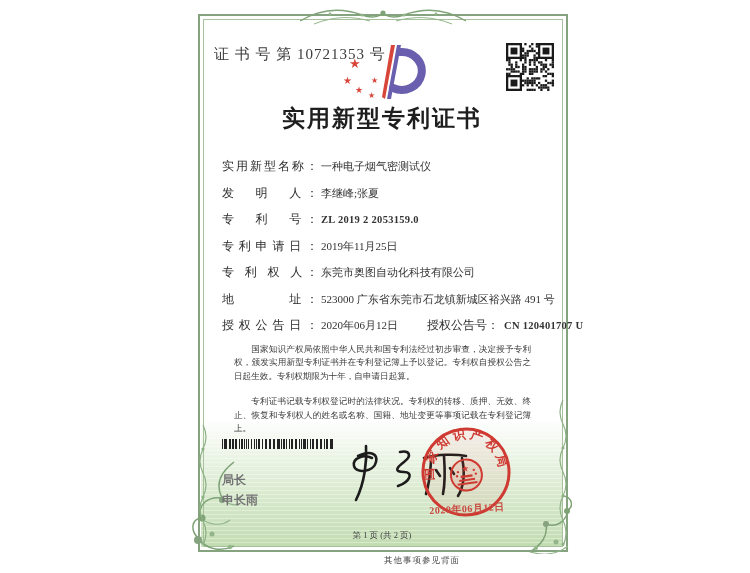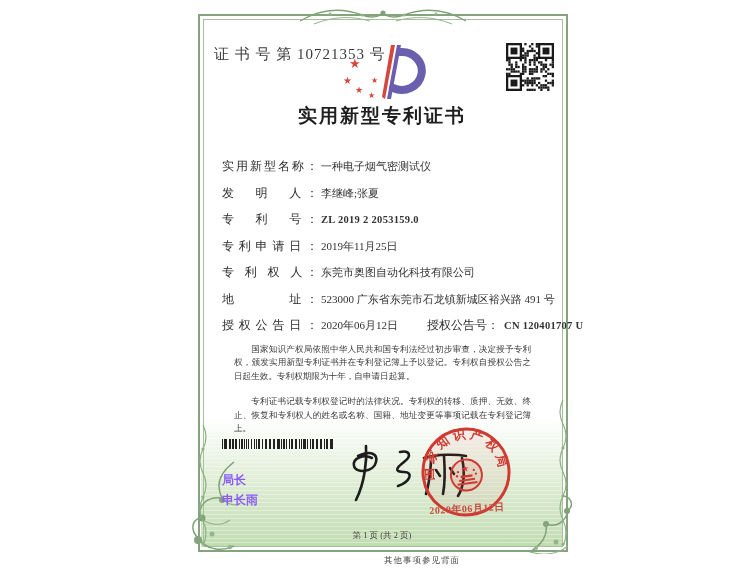--- a/index.html
+++ b/index.html
@@ -13,33 +13,33 @@
   
   .wash{position:absolute;left:201px;top:418px;width:362px;height:129px;
         background:linear-gradient(to bottom, rgba(213,232,201,0) 0%, rgba(213,232,201,0.45) 28%,
                    rgba(201,225,186,0.75) 62%, rgba(190,218,173,0.95) 100%);}
   .wash::after{content:"";position:absolute;inset:0;
         background:repeating-linear-gradient(0deg, rgba(255,255,255,0.35) 0 1px, rgba(255,255,255,0) 1px 4px);}
   .cert-no{position:absolute;left:214px;top:45px;font-size:15px;letter-spacing:1px;color:#3a3a3a;text-align:center;}
   .logo{position:absolute;left:341px;top:41px;}
   .qr{position:absolute;left:506px;top:43px;}
   .title{position:absolute;left:198px;top:103px;width:368px;text-align:center;
-         font-size:19px;font-weight:bold;letter-spacing:2px;color:#1e1e1e;}
+         font-size:23px;font-weight:bold;letter-spacing:2px;color:#1e1e1e;}
   .fields{position:absolute;left:222px;top:153px;width:330px;padding-top:6px;font-size:12px;}
   .frow{height:26.5px;line-height:14px;white-space:nowrap;position:relative;}
   .flabel{display:inline-block;width:96px;text-align-last:justify;color:#2d2d2d;}
   .fvalue{font-size:11px;color:#333;}
   .fvalue.num{font-size:10.5px;letter-spacing:0.3px;font-weight:bold;}
   .pair2{position:absolute;left:205px;top:0;white-space:nowrap;}
   .pair2 .flabel{width:auto;margin-right:2px;}
   .paras{position:absolute;left:222px;top:331px;width:321px;font-size:8.6px;line-height:13.4px;
          color:#3b3b3b;text-align:justify;}
   .paras p{margin:12px;text-indent:2em;}
   .barcode{position:absolute;left:222px;top:439px;}
-  .director{position:absolute;left:222px;top:470px;font-size:12px;line-height:20px;color:#8b5cf6;font-weight:bold;}
+  .director{position:absolute;left:222px;top:470px;font-size:12px;line-height:20px;color:#737373;font-weight:bold;}
   .signature{position:absolute;left:338px;top:442px;}
   .seal{position:absolute;left:419px;top:425px;transform:rotate(-8deg);}
   .seal-date{position:absolute;left:420px;top:502px;width:94px;text-align:center;
              font-size:10px;color:#c84a40;letter-spacing:0.5px;transform:rotate(-3deg);font-weight:bold;}
   .page-ind{position:absolute;left:198px;top:530px;width:368px;text-align:center;font-size:8.5px;color:#444;font-family:Liberation Serif, serif;}
   .back-note{position:absolute;left:238px;top:555px;width:368px;text-align:center;font-size:8.5px;color:#4a4a4a;letter-spacing:1px;}
   .orn{position:absolute;}
   svg text.star{font-family:"DejaVu Sans",sans-serif;}
 </style>
 </head>

